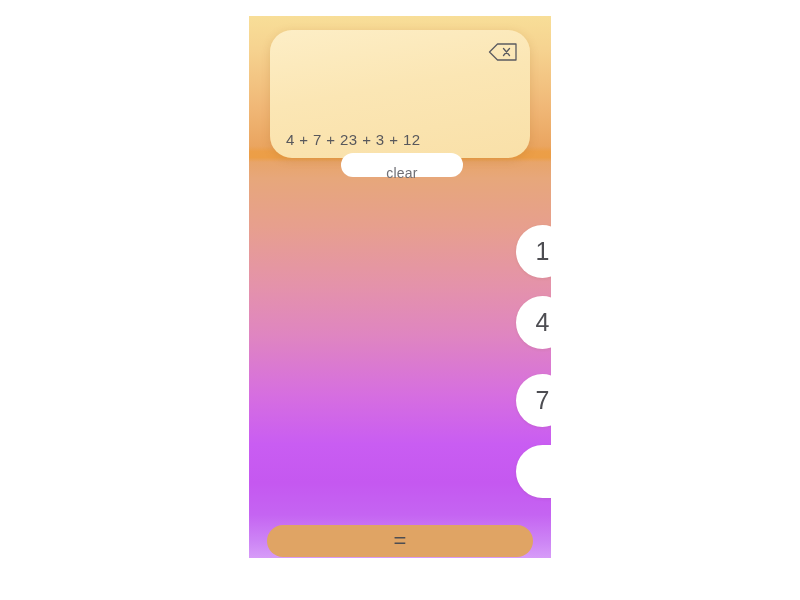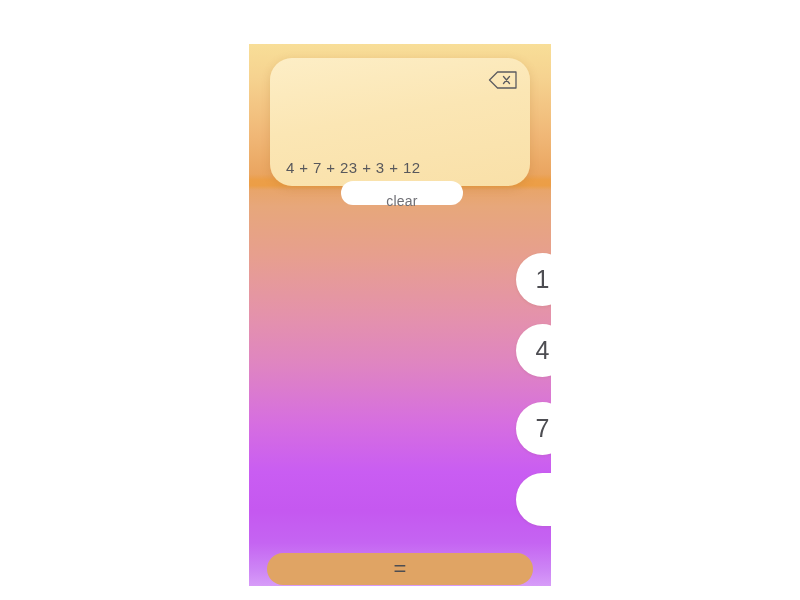--- a/index.html
+++ b/index.html
@@ -12,21 +12,21 @@
     height: 600px;
     font-family: "Liberation Sans", sans-serif;
     overflow: hidden;
     position: relative;
   }
 
   
   #calculator-app {
     position: absolute;
     left: 249px;
-    top: 44px;
+    top: 16px;
     width: 302px;
     height: 542px;
     background: linear-gradient(
         180deg,
         #f8de98 0%,
         #f6d390 6%,
         #f0b776 17%,
         #eaa560 24%,
         #e8a465 26%,
         #e7a77b 30%,

